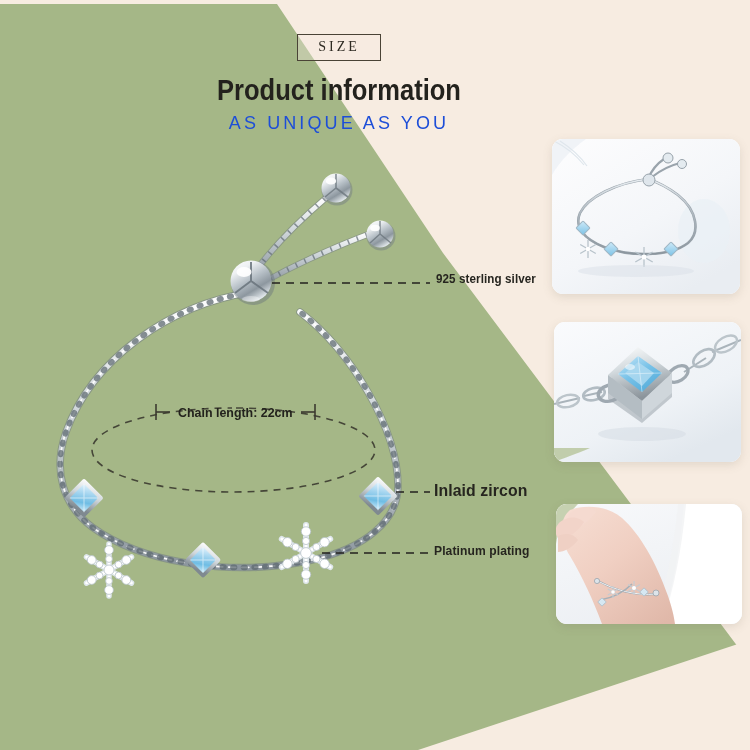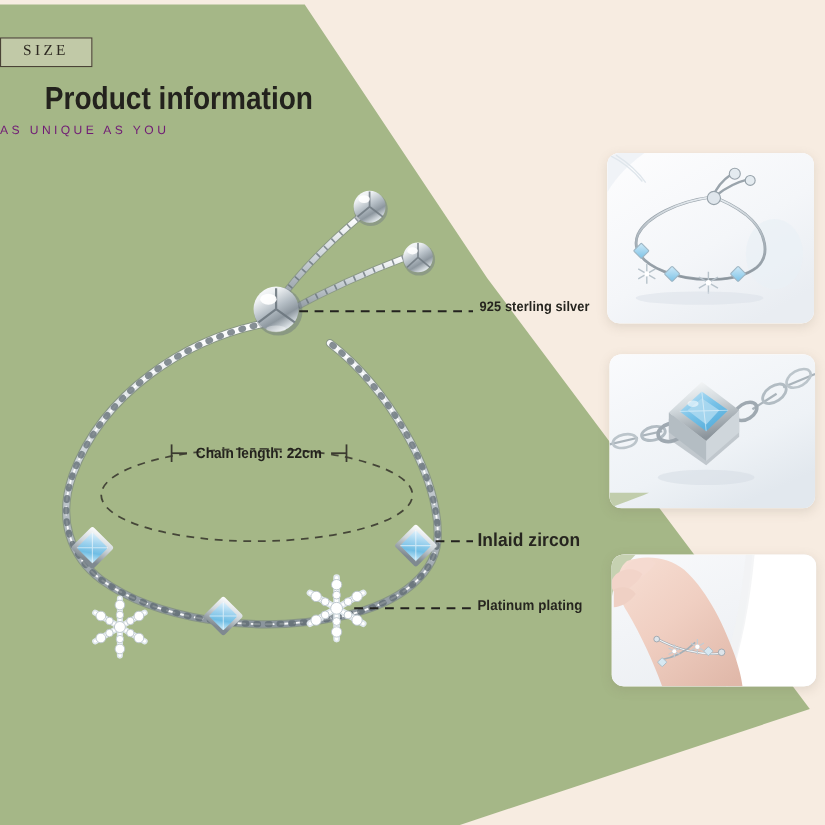--- a/index.html
+++ b/index.html
@@ -6,21 +6,21 @@
   body{
     width:750px;height:750px;overflow:hidden;
     font-family:"Liberation Sans",sans-serif;
     background:#f7ece1;position:relative;
   }
   #stage{position:absolute;inset:0;width:750px;height:750px;}
   .layer{position:absolute;inset:0;width:750px;height:750px;}
   svg{display:block;}
 
   
-  .header{position:absolute;left:0;top:0;width:678px;text-align:left;}
+  .header{position:absolute;left:0;top:0;width:678px;text-align:center;}
   .size-badge{
     display:inline-block;margin-top:34px;
     padding:3px 20px 4px 20px;
     border:1.5px solid #4a4336;
     font-family:"Liberation Serif",serif;
     font-size:14px;letter-spacing:3px;color:#2e2a22;
     background:rgba(247,236,225,0.35);
     line-height:1.25;
   }
   .title{
@@ -28,22 +28,22 @@
     font-family:"Liberation Sans",sans-serif;
     font-weight:bold;
     font-size:29px;
     letter-spacing:0px;
     color:#23221d;
     transform:scaleX(0.88);
     transform-origin:center;
   }
   .subtitle{
     margin-top:6px;
-    font-size:11px;letter-spacing:3.1px;
-    color:#701a75;
+    font-size:18px;letter-spacing:3.1px;
+    color:#1d4ed8;
   }
 
   
   .anno{position:absolute;color:#26251f;white-space:nowrap;}
   .anno-sm{font-size:12.5px;font-weight:bold;letter-spacing:0.1px;transform:scaleX(0.93);transform-origin:left center;}
   .anno-lg{font-size:17px;font-weight:bold;letter-spacing:0.1px;transform:scaleX(0.93);transform-origin:left center;}
   .anno-md{font-size:13px;font-weight:bold;letter-spacing:0.1px;transform:scaleX(0.93);transform-origin:left center;}
   .chain-label{
     position:absolute;font-size:13.5px;font-weight:bold;color:#23221d;
     white-space:nowrap;transform:scaleX(0.92);transform-origin:left center;

